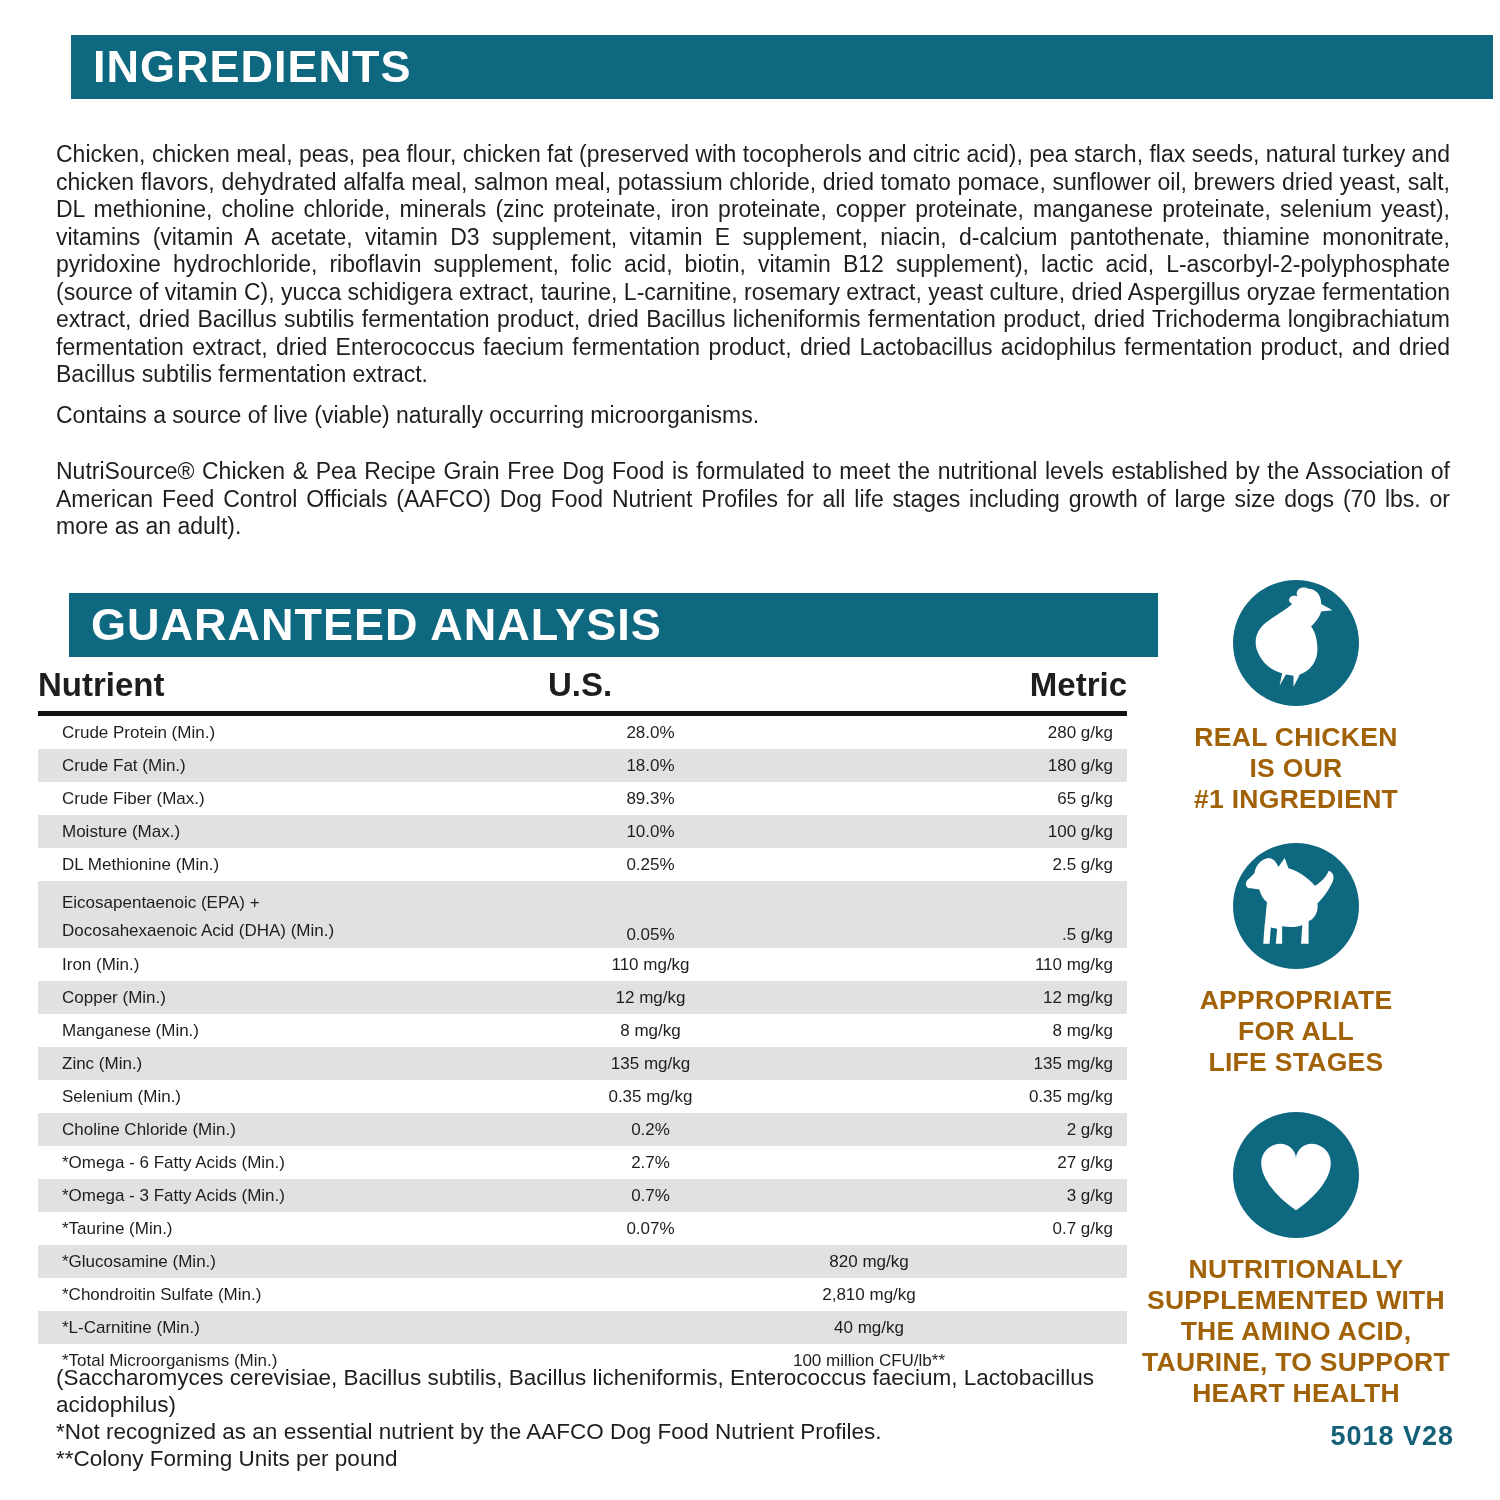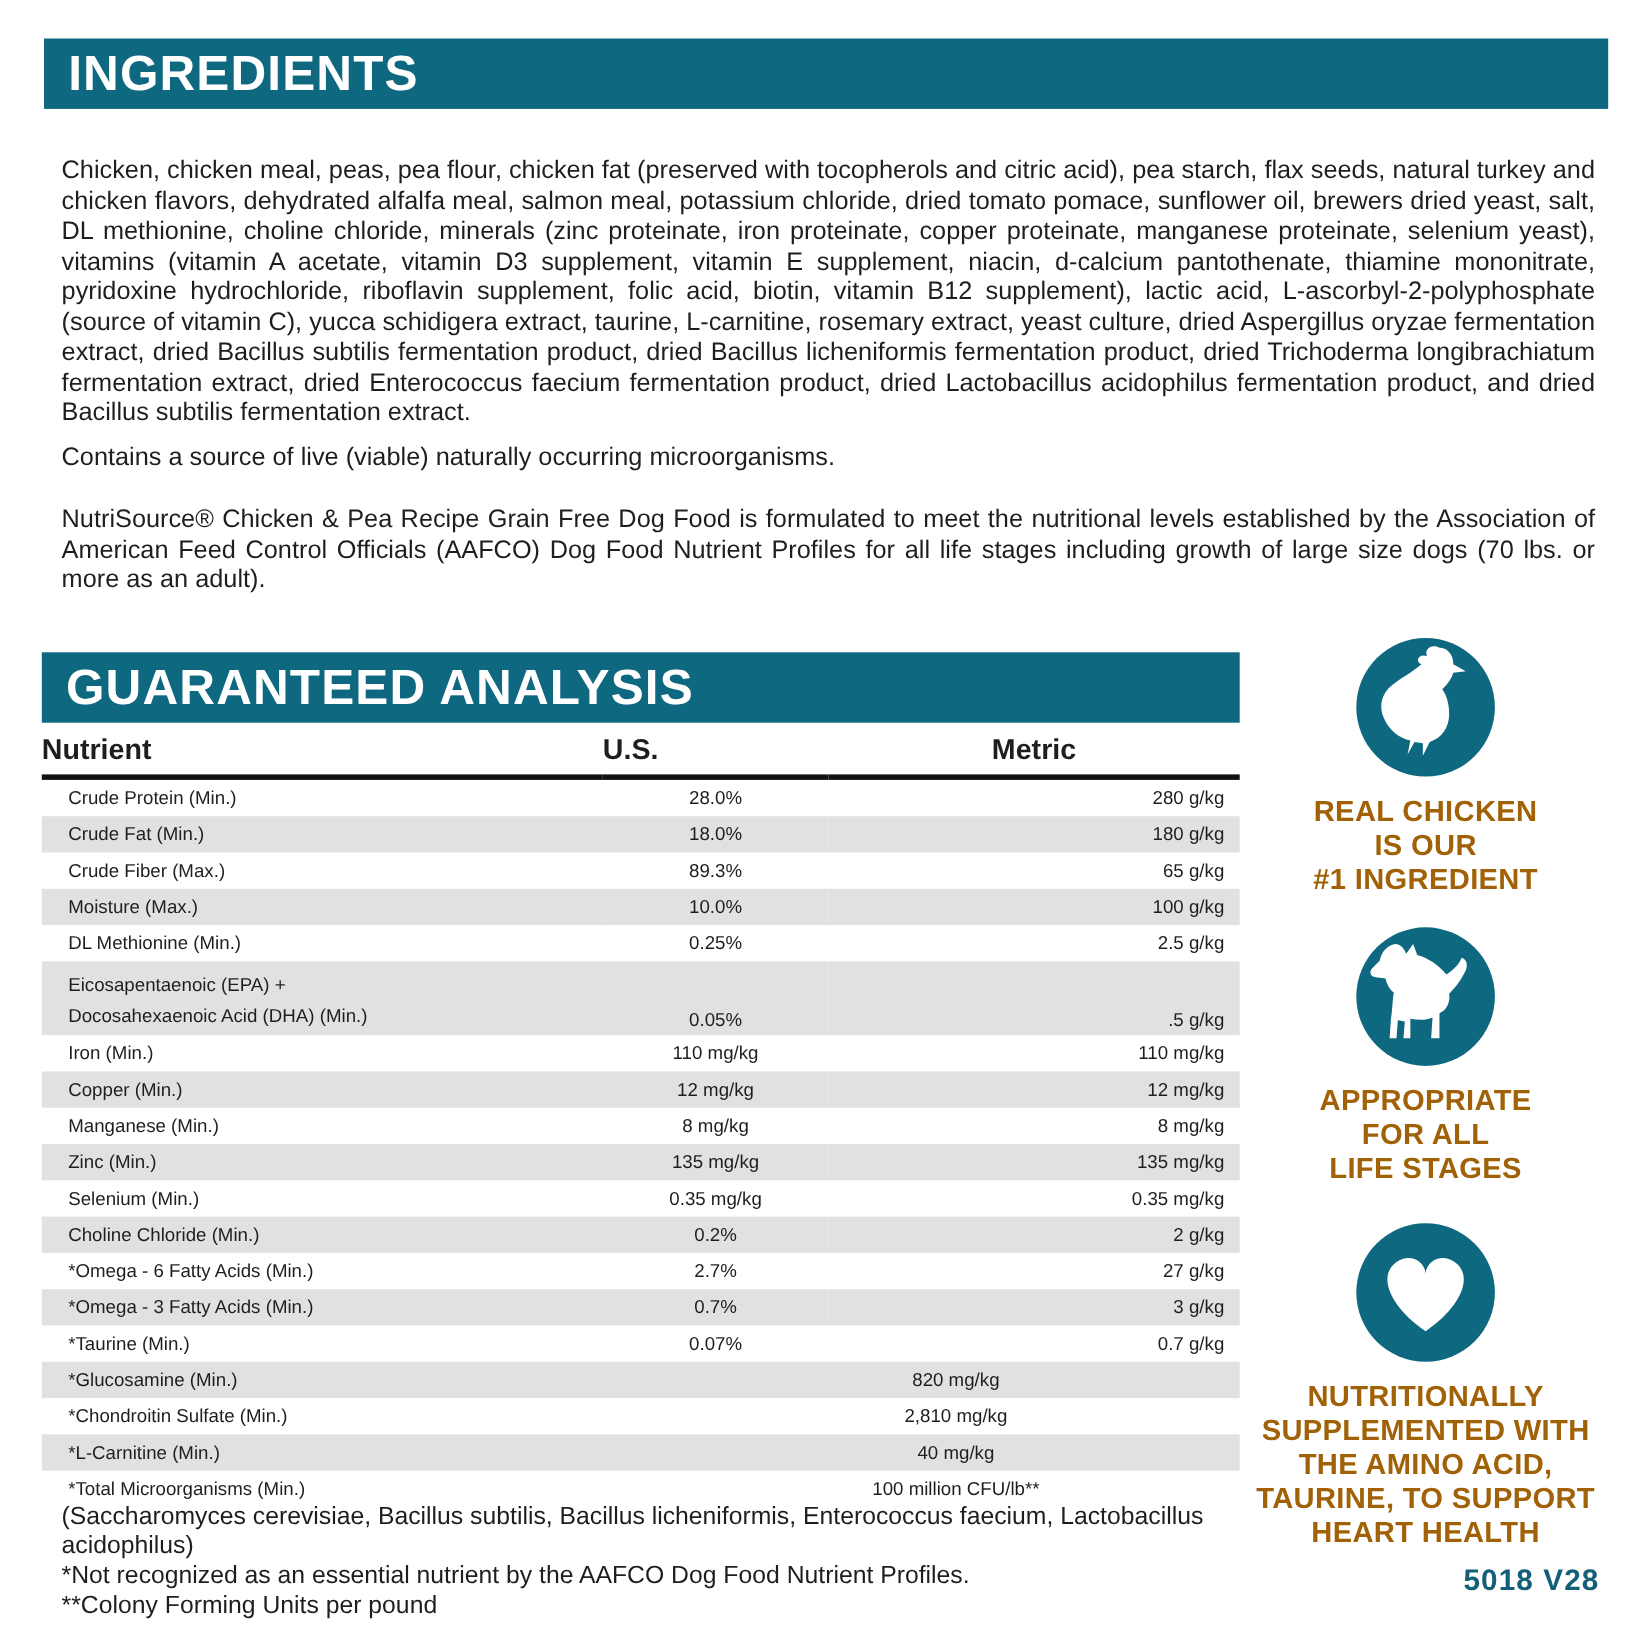--- a/index.html
+++ b/index.html
@@ -6,40 +6,40 @@
   body{
     width:1500px;height:1500px;position:relative;overflow:hidden;
     background:#ffffff;color:#1e1e1e;
     font-family:"Liberation Sans", sans-serif;
     -webkit-font-smoothing:antialiased;
   }
   .banner{
     position:absolute;background:var(--teal);color:#fff;
     display:flex;align-items:center;
     font-weight:800;font-size:45px;letter-spacing:1px;
-    padding-left:22px;box-sizing:border-box;
+    padding-left:22px;box-sizing:border-box;margin-left:31px;
   }
   .banner.ingredients{left:40px;top:35px;width:1422px;height:64px;}
   .banner.analysis{left:38px;top:593px;width:1089px;height:64px;}
 
   .ing-text{position:absolute;left:56px;top:112px;width:1394px;}
   .ing-text p{margin:0 0 13px 0;font-size:23px;line-height:27.5px;}
   .ing-text p.justified{text-align:justify;margin-top:29px;}
 
   table.ga{
     position:absolute;left:38px;top:662px;width:1089px;
     border-collapse:collapse;table-layout:fixed;
   }
   table.ga th{
-    font-size:26px;font-weight:800;padding:4px 0 7px 0;
+    font-size:33px;font-weight:800;padding:4px 0 7px 0;
     border-bottom:5px solid #121212;
   }
   th.h-nutrient{text-align:left;padding-left:24px;}
   th.h-us{text-align:left;}
-  th.h-metric{padding-right:14px;}
+  th.h-metric{text-align:right;padding-right:14px;}
   table.ga td{font-size:17px;height:33px;padding-top:0;padding-bottom:0;}
   td.c-nutrient{padding-left:24px;white-space:pre-line;line-height:28px;}
   td.c-us{text-align:center;}
   td.c-metric{text-align:right;padding-right:14px;}
   td.c-span{text-align:center;padding-left:64px;}
   tr.alt{background:var(--row-alt);}
   tr.tall td{height:64px;vertical-align:bottom;padding-bottom:3px;}
 
   .footnotes{position:absolute;left:56px;top:1364px;width:1066px;}
   .footnotes p{margin:0;font-size:22.5px;line-height:27px;}

